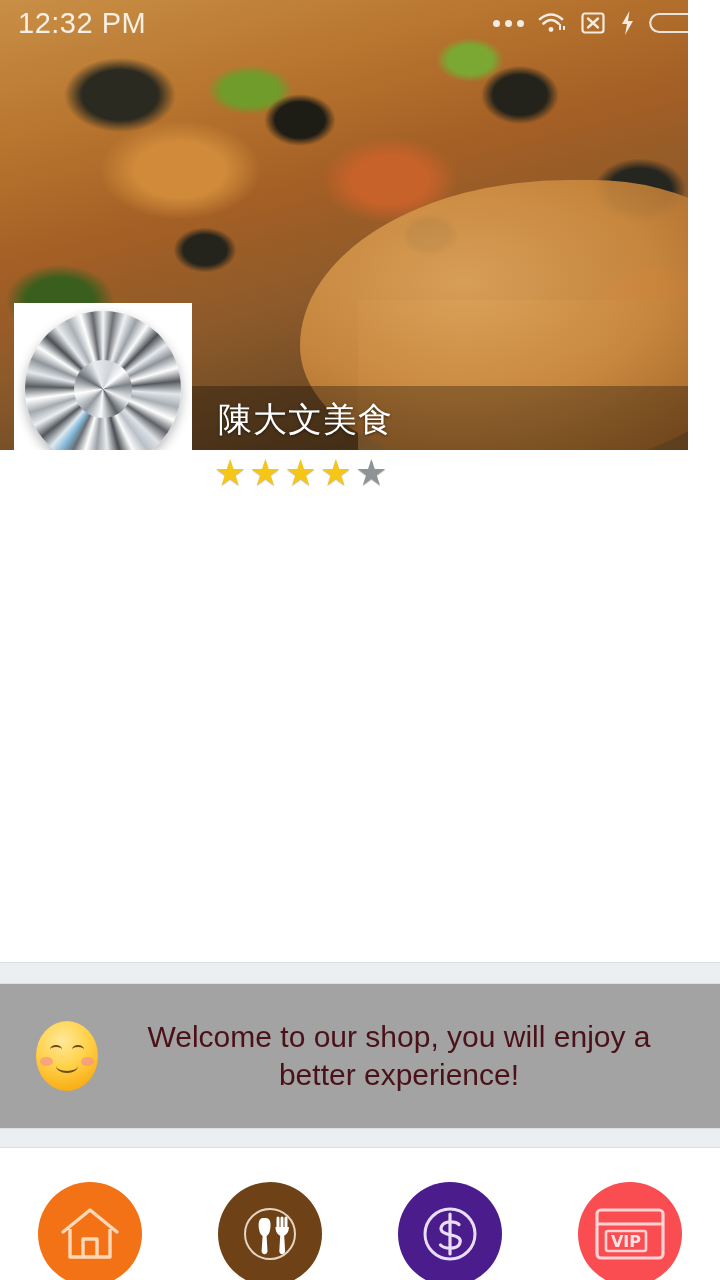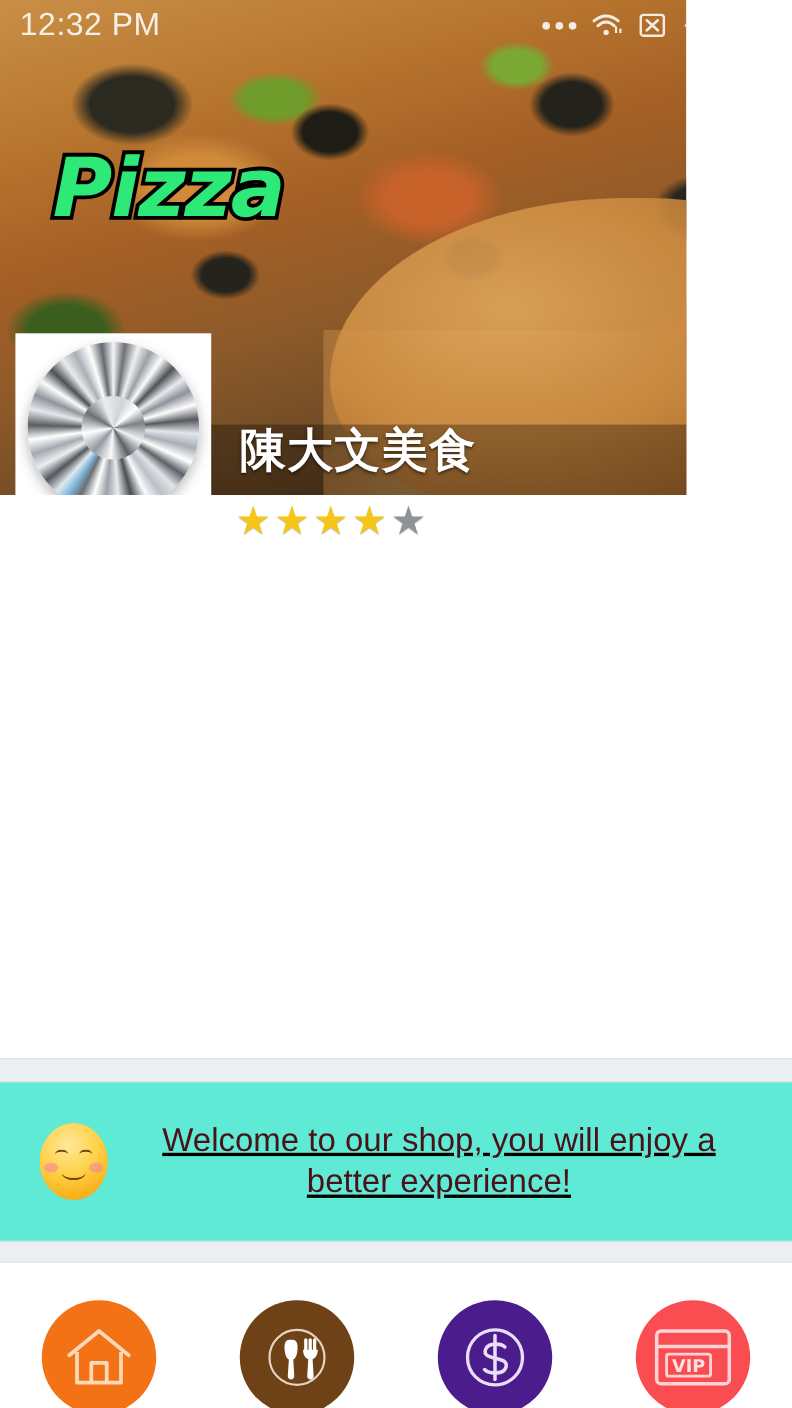--- a/index.html
+++ b/index.html
@@ -11,21 +11,21 @@
     width: 720px;
     height: 1280px;
     overflow: hidden;
     font-family: "Liberation Sans", sans-serif;
     position: relative;
   }
 
   
   .hero {
     position: relative;
-    width: 624px;
+    width: 688px;
     height: 450px;
     overflow: hidden;
   }
   .hero-photo {
     position: absolute;
     inset: 0;
     background:
       radial-gradient(ellipse 90px 60px at 120px 95px, #2a2a20 0%, #2a2a20 42%, rgba(42,42,32,0) 62%),
       radial-gradient(ellipse 55px 40px at 300px 120px, #1d1d16 0%, #1d1d16 45%, rgba(29,29,22,0) 65%),
       radial-gradient(ellipse 60px 45px at 520px 95px, #23231b 0%, #23231b 45%, rgba(35,35,27,0) 65%),
@@ -87,23 +87,23 @@
     -webkit-text-stroke: 9px #ffffff;
     paint-order: stroke fill;
     font-family: "DejaVu Sans", sans-serif;
     letter-spacing: -2px;
     line-height: 1;
   }
 
   .hero-shopname {
     position: absolute;
     left: 218px;
-    top: 382px;
-    font-size: 42px;
-    font-weight: bold;
+    top: 397px;
+    font-size: 34px;
+    font-weight: normal;
     color: #ffffff;
     font-family: "DejaVu Sans", sans-serif;
     text-shadow: 0 1px 3px rgba(0,0,0,.55);
     letter-spacing: 1px;
   }
   .hero-scrim {
     position: absolute;
     left: 190px;
     right: 0;
     top: 386px;
@@ -190,27 +190,26 @@
     border-bottom: 1px solid #dcdfe2;
     box-sizing: border-box;
   }
   .divider.thin { height: 20px; }
 
   
   .welcome {
     position: relative;
     width: 720px;
     height: 144px;
-    background: #5eead4;
+    background: #a3a3a3;
     display: flex;
     align-items: center;
     justify-content: center;
     box-sizing: border-box;
     padding: 0 18px;
-    text-decoration: underline;
   }
   .welcome-emoji {
     width: 62px;
     height: 70px;
     border-radius: 50%;
     flex: 0 0 auto;
     margin-right: 16px;
     position: relative;
     background: radial-gradient(circle at 42% 28%, #ffe89a 0%, #ffd24a 42%, #f9b019 78%, #e89a0d 100%);
   }
@@ -310,21 +309,20 @@
         <path d="M10.5 1 L3 14 H8 L6 25 L14 11 H9 Z" fill="#f3ece3"></path>
       </svg>
       <svg width="54" height="26" viewBox="0 0 54 26">
         <rect x="1.2" y="4" width="48" height="18" rx="9" stroke="#eae3d9" stroke-width="2.2" fill="none"></rect>
         <rect x="44" y="9" width="5" height="8" rx="2" fill="#7ecb3f"></rect>
       </svg>
     </span>
   </div>
 
   <div class="hero-scrim"></div>
-  <div class="hero-title">Pizza</div>
   <div class="hero-shopname">陳大文美食</div>
 
   <div class="avatar-card">
     <div class="avatar-diamond"></div>
   </div>
 </div>
 
 <div class="rating-strip">
   <div class="stars">
     <span class="star">★</span>

